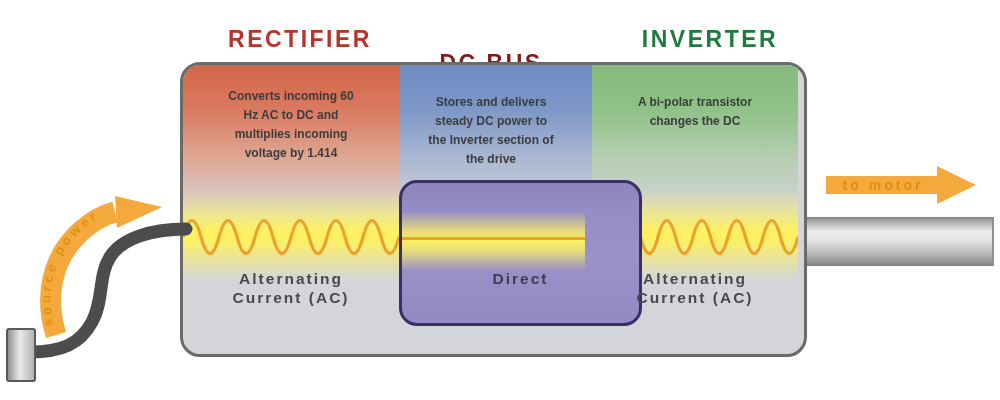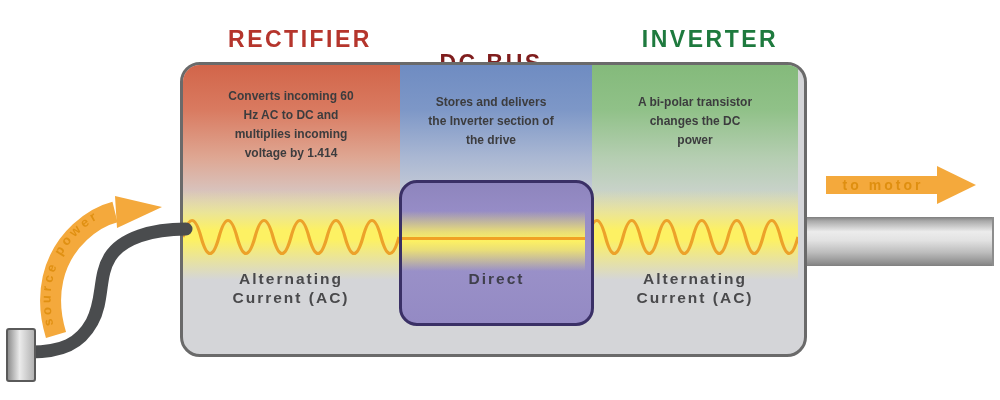--- a/index.html
+++ b/index.html
@@ -48,21 +48,21 @@
   .yellow-band{
     left:0;top:125px;width:615px;height:90px;
     background:linear-gradient(to bottom,rgba(253,241,99,0) 0%,rgba(253,241,99,0.55) 25%,#fdf163 45%,#fdf163 55%,rgba(253,241,99,0.55) 75%,rgba(253,241,99,0) 100%);
   }
   .wave-svg{top:139px;height:66px;}
 
   
   .dc-box{
     left:216px;top:115px;width:189px;height:140px;
     background:linear-gradient(to bottom,#8e85bd 0%,#968cc6 20%,#9b92c9 50%,#948ac4 100%);
-    border:3px solid #3a3066;border-radius:18px;overflow:hidden;
+    border:3px solid #3a3066;border-radius:18px;overflow:hidden;padding-left:48px;
   }
   .dc-glow{
     left:0;top:28px;width:183px;height:60px;
     background:linear-gradient(to bottom,rgba(253,241,99,0) 0%,rgba(253,241,99,0.8) 35%,#fdf163 50%,rgba(253,241,99,0.8) 65%,rgba(253,241,99,0) 100%);
   }
   .dc-line{left:0;top:54px;width:183px;height:3px;background:#f0a125;}
 
   .flow-label{
     transform:translateX(-50%);text-align:center;
     font-size:15.5px;font-weight:bold;letter-spacing:2px;line-height:19px;color:#49494b;
@@ -122,27 +122,27 @@
     <div class="abs section inverter"></div>
 
     <div class="abs desc" style="left:108px;top:22px;">
       <span>Converts incoming 60</span>
       <span>Hz AC to DC and</span>
       <span>multiplies incoming</span>
       <span>voltage by 1.414</span>
     </div>
     <div class="abs desc" style="left:308px;top:28px;">
       <span>Stores and delivers</span>
+      <span>steady DC power to</span>
       <span>the Inverter section of</span>
       <span>the drive</span>
     </div>
     <div class="abs desc" style="left:512px;top:28px;">
       <span>A bi-polar transistor</span>
       <span>changes the DC</span>
-      <span>power</span>
     </div>
 
     <div class="abs yellow-band"></div>
 
     <svg class="abs wave-svg" style="left:0;" width="216" height="66" viewBox="0 0 216 66">
       <path d="M0,33 q9,-33 18,0 q9,33 18,0 q9,-33 18,0 q9,33 18,0 q9,-33 18,0 q9,33 18,0 q9,-33 18,0 q9,33 18,0 q9,-33 18,0 q9,33 18,0 q9,-33 18,0 q9,33 18,0" fill="none" stroke="#eca22a" stroke-width="3.2"></path>
     </svg>
     <svg class="abs wave-svg" style="left:405px;" width="210" height="66" viewBox="0 0 210 66">
       <path d="M0,33 q8.75,-33 17.5,0 q8.75,33 17.5,0 q8.75,-33 17.5,0 q8.75,33 17.5,0 q8.75,-33 17.5,0 q8.75,33 17.5,0 q8.75,-33 17.5,0 q8.75,33 17.5,0 q8.75,-33 17.5,0 q8.75,33 17.5,0 q8.75,-33 17.5,0 q8.75,33 17.5,0" fill="none" stroke="#eca22a" stroke-width="3.2"></path>
     </svg>

